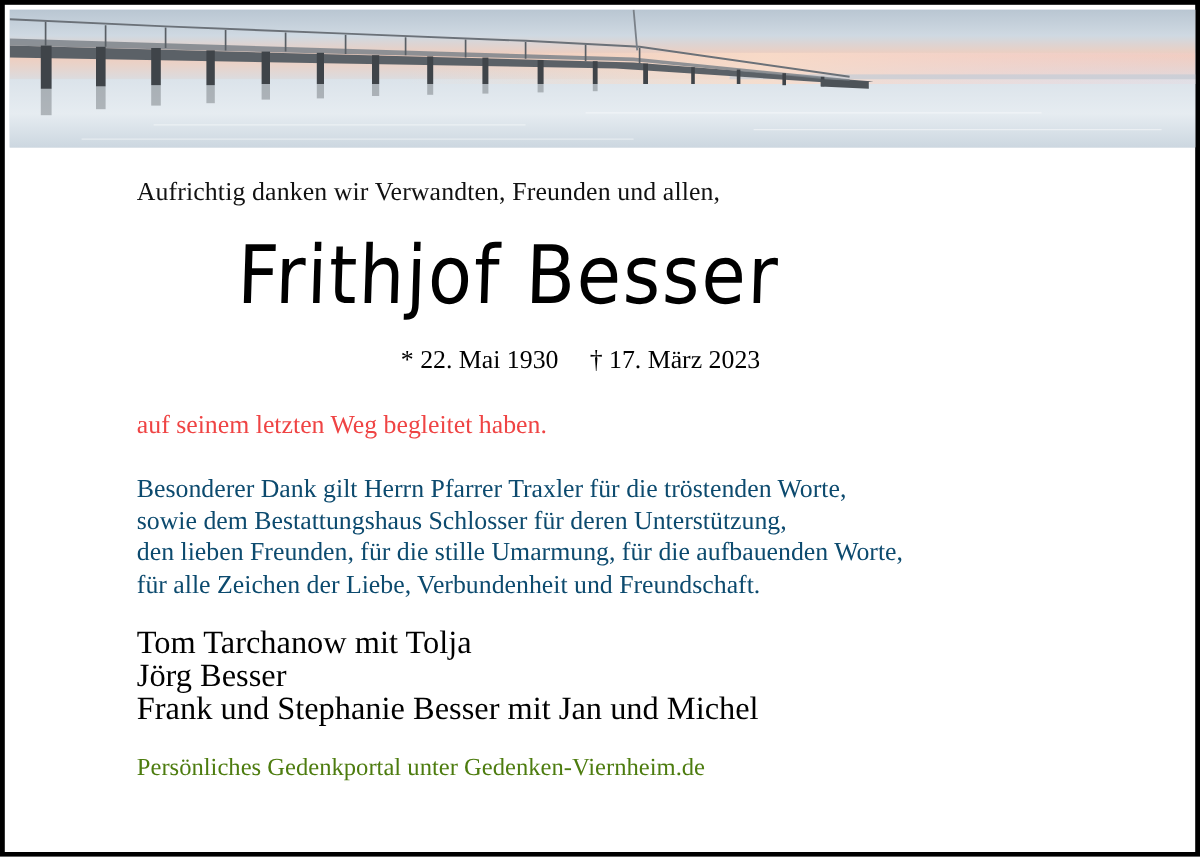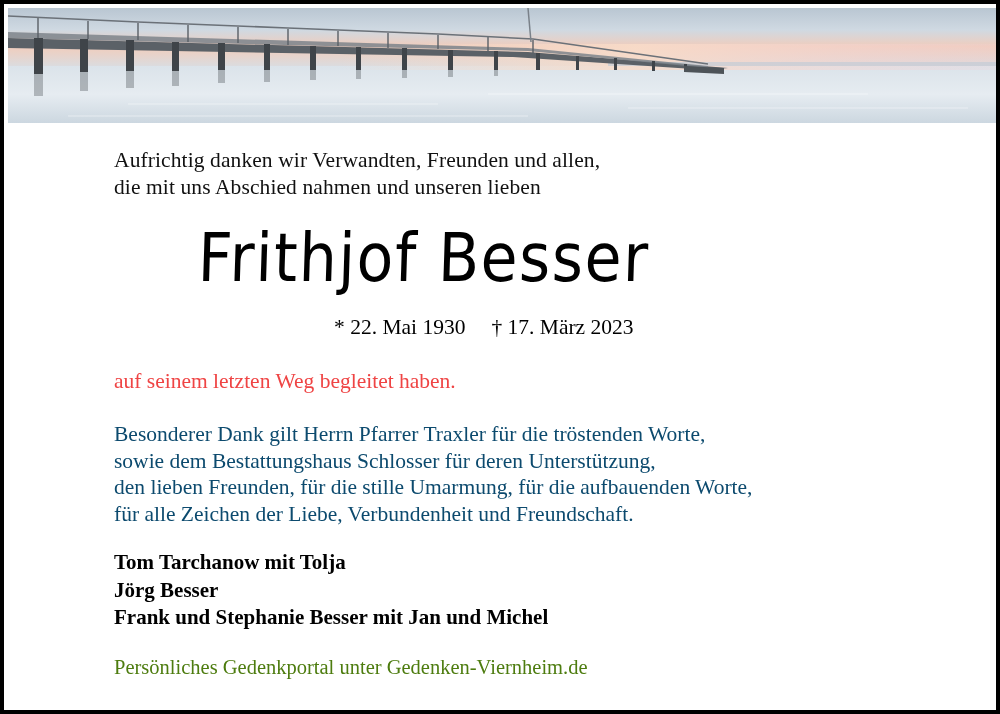--- a/index.html
+++ b/index.html
@@ -88,23 +88,23 @@
 
   .thanks {
     font-size: 21.5px;
     line-height: 26.5px;
     color: #0c4a6e;
     margin-top: 26px;
   }
   .thanks div { white-space: nowrap; }
 
   .family {
-    font-size: 21px;
+    font-size: 27px;
     line-height: 27.5px;
-    font-weight: bold;
+    font-weight: normal;
     color: #000;
     margin-top: 22px;
   }
   .family div { white-space: nowrap; }
 
   .portal {
     font-size: 20.5px;
     line-height: 26px;
     color: #4d7c0f;
     margin-top: 22px;
@@ -205,21 +205,20 @@
         <line x1="60" y1="108" x2="520" y2="108"></line>
         <line x1="620" y1="100" x2="960" y2="100"></line>
       </g>
     </svg>
   </div>
 
   <div id="body-text">
 
     <div class="intro">
       <div>Aufrichtig danken wir Verwandten, Freunden und allen,</div>
-      <div>die mit uns Abschied nahmen und unseren lieben</div>
     </div>
 
     <div class="name">Frithjof Besser</div>
 
     <div class="dates">
       <span>* 22. Mai 1930</span><span class="sep"></span><span>† 17. März 2023</span>
     </div>
 
     <div class="line-after">auf seinem letzten Weg begleitet haben.</div>
 

